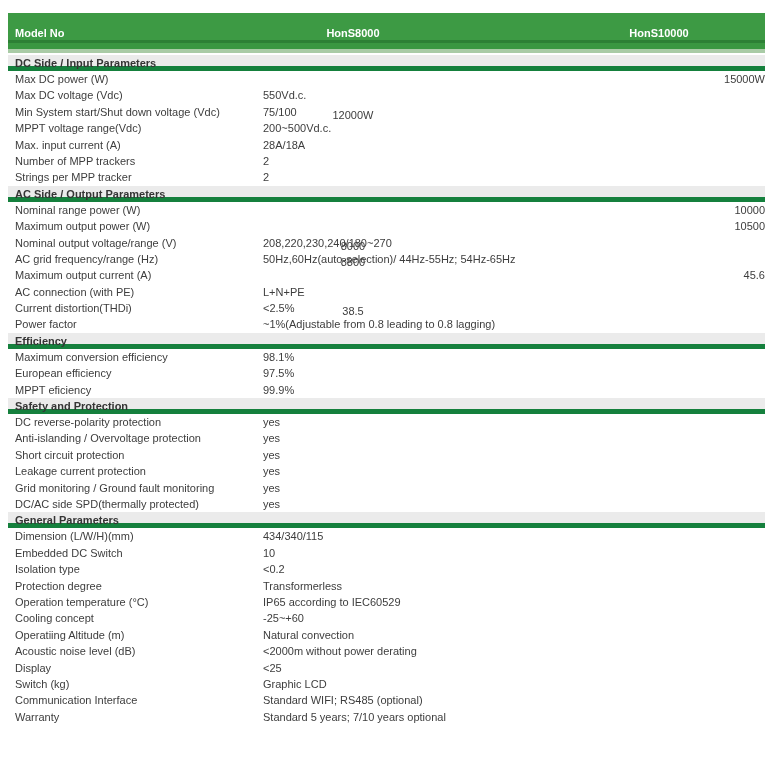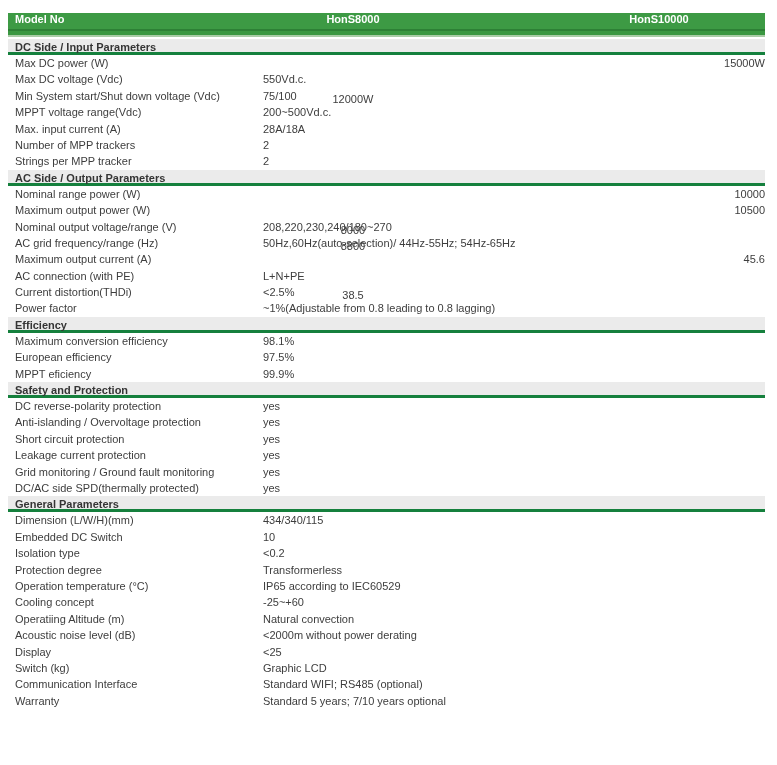--- a/index.html
+++ b/index.html
@@ -12,40 +12,40 @@
   }
   .spec {
     width: 757px;
     margin: 13px 0 0 8px;
     font-family: "Liberation Sans", sans-serif;
     font-size: 11px;
     color: #3d3d3d;
   }
   .header-row {
     display: flex;
-    align-items: flex-start;
-    height: 24px;
+    align-items: center;
+    height: 40px;
     background: linear-gradient(to bottom,
       #3d9a44 0%, #3d9a44 68%,
       #2d8035 68%, #2d8035 76%,
       #3a9741 76%, #3a9741 90%,
       #a9cba6 90%, #a9cba6 100%);
     color: #ffffff;
     font-weight: bold;
     margin-bottom: 2px;
   }
   .h-c1 { width: 225px; padding-left: 7px; box-sizing: border-box; }
   .h-c2 { width: 240px; text-align: center; }
   .h-c3 { flex: 1; text-align: center; padding-left: 80px; box-sizing: border-box; }
 
   .section-row {
     height: 16px;
     line-height: 16px;
     background: #ebebeb;
-    border-bottom: 3px solid #15803d;
+    border-bottom: 5px solid #15803d;
     font-weight: bold;
     color: #353535;
     padding-left: 7px;
     box-sizing: border-box;
   }
   .row {
     display: flex;
     height: 16.4px;
     line-height: 16.4px;
     white-space: nowrap;

